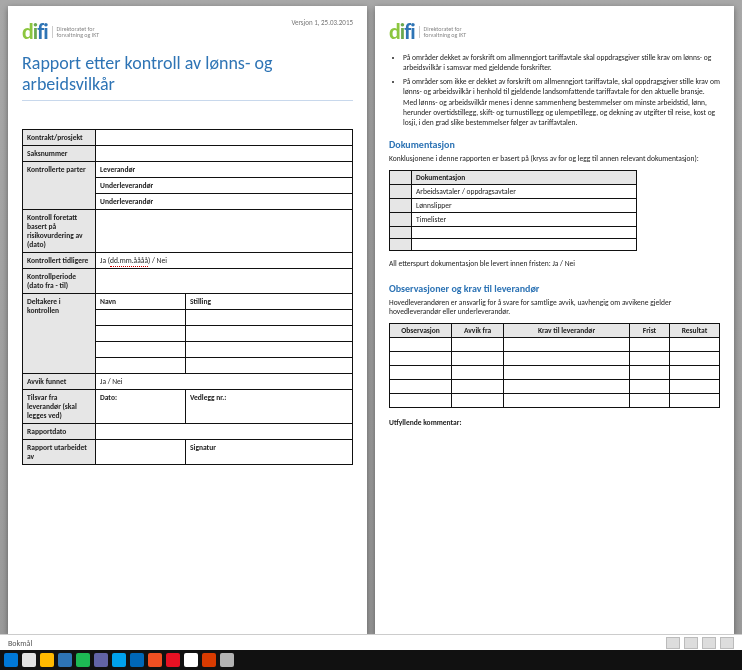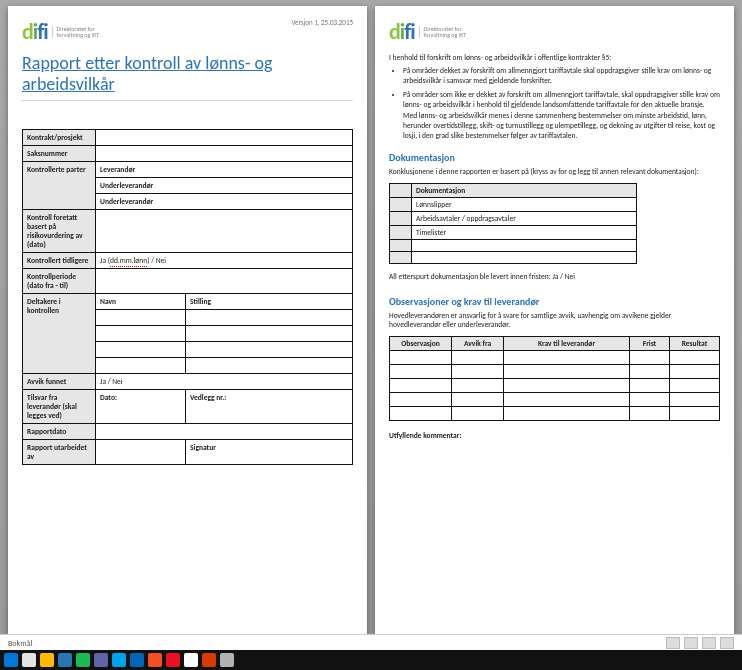--- a/index.html
+++ b/index.html
@@ -33,21 +33,21 @@
   .logo-row { display:flex; justify-content:space-between; align-items:flex-start; margin-bottom:8px;}
   .logo { display:flex; align-items:center; gap:4px;}
   .logo-mark { font-size:22px; font-weight:700; letter-spacing:-1px;}
   .logo-mark .d1{color:#8cc63f;}
   .logo-mark .i1{color:#6aa84f;}
   .logo-mark .f {color:#2e74b5;}
   .logo-mark .i2{color:#2e74b5;}
   .logo-sub { font-size:6px; color:#888; line-height:1; border-left:1px solid #ccc; padding-left:4px;}
   .version { font-size:7px; color:#777;}
   
-  h1.title { color:#2e74b5; font-size:18px; font-weight:400; line-height:1.15; margin:4px 0 6px 0;text-decoration:underline;}
+  h1.title { color:#2e74b5; font-size:18px; font-weight:400; line-height:1.15; margin:4px 0 6px 0;}
   .title-underline { border-bottom:1px solid #c8d8ec; margin-bottom:28px;}
   table.form { width:100%; border-collapse:collapse; font-size:7.5px; color:#222;}
   table.form td { border:1px solid #111; padding:3px 4px; vertical-align:top; }
   table.form td.label { background:#e6e6e6; font-weight:700; width:73px;}
   table.form td.subhead { font-weight:700; }
   .dotted-red { border-bottom:1px dotted #c00; padding-bottom:1px;}
   
   .p2-intro { font-size:7.5px; margin:4px 0 4px 0;}
   ul.bullets { list-style:disc; margin:0 0 8px 14px; font-size:7.5px; line-height:1.35;}
   ul.bullets li { margin-bottom:4px; }
@@ -115,21 +115,21 @@
           </tr>
       <tr>
             <td class="subhead" colspan="2">Underleverandør</td>
           </tr>
       <tr>
             <td class="label">Kontroll foretatt basert på risikovurdering av (dato)</td>
             <td colspan="2"></td>
           </tr>
       <tr>
             <td class="label">Kontrollert tidligere</td>
-          <td colspan="2"><span>Ja (</span><span class="dotted-red">dd.mm.lønn</span><span>) / Nei</span></td>
+          <td colspan="2"><span>Ja (</span><span class="dotted-red">dd.mm.åååå</span><span>) / Nei</span></td>
           </tr>
       <tr>
             <td class="label">Kontrollperiode (dato fra - til)</td>
             <td colspan="2"></td>
           </tr>
       <tr>
             <td class="label" rowspan="5">Deltakere i kontrollen</td>
           <td class="subhead" style="width:90px">Navn</td>
           <td class="subhead">Stilling</td>
           </tr>
@@ -174,41 +174,40 @@
   <div class="page">
     <div class="logo-row">
       <div class="logo">
         <span class="logo-mark"><span class="d1">d</span><span class="i1">i</span><span class="f">f</span><span class="i2">i</span></span>
         <span class="logo-sub">
           <span>Direktoratet for</span><br><span>forvaltning og IKT</span>
         </span>
       </div>
     </div>
 
-    <p class="p2-intro">I henhold til forskrift om lønns- og arbeidsvilkår i offentlige kontrakter §5:</p>
     <ul class="bullets">
       <li>På områder dekket av forskrift om allmenngjort tariffavtale skal oppdragsgiver stille krav om lønns- og arbeidsvilkår i samsvar med gjeldende forskrifter.</li>
       <li>På områder som ikke er dekket av forskrift om allmenngjort tariffavtale, skal oppdragsgiver stille krav om lønns- og arbeidsvilkår i henhold til gjeldende landsomfattende tariffavtale for den aktuelle bransje. Med lønns- og arbeidsvilkår menes i denne sammenheng bestemmelser om minste arbeidstid, lønn, herunder overtidstillegg, skift- og turnustillegg og ulempetillegg, og dekning av utgifter til reise, kost og losji, i den grad slike bestemmelser følger av tariffavtalen.</li>
     </ul>
 
     <h2 class="sec">Dokumentasjon</h2>
     <p class="p2-para">Konklusjonene i denne rapporten er basert på (kryss av for og legg til annen relevant dokumentasjon):</p>
     <table class="doc">
       <tbody>
           <tr>
             <th class="check"></th>
             <th>Dokumentasjon</th>
           </tr>
       <tr>
             <td class="check"></td>
+            <td>Arbeidsavtaler / oppdragsavtaler</td>
+          </tr>
+      <tr>
+            <td class="check"></td>
             <td>Lønnslipper</td>
-          </tr>
-      <tr>
-            <td class="check"></td>
-            <td>Arbeidsavtaler / oppdragsavtaler</td>
           </tr>
       <tr>
             <td class="check"></td>
             <td>Timelister</td>
           </tr>
       <tr>
             <td class="check"></td>
             <td></td>
           </tr>
       <tr>

